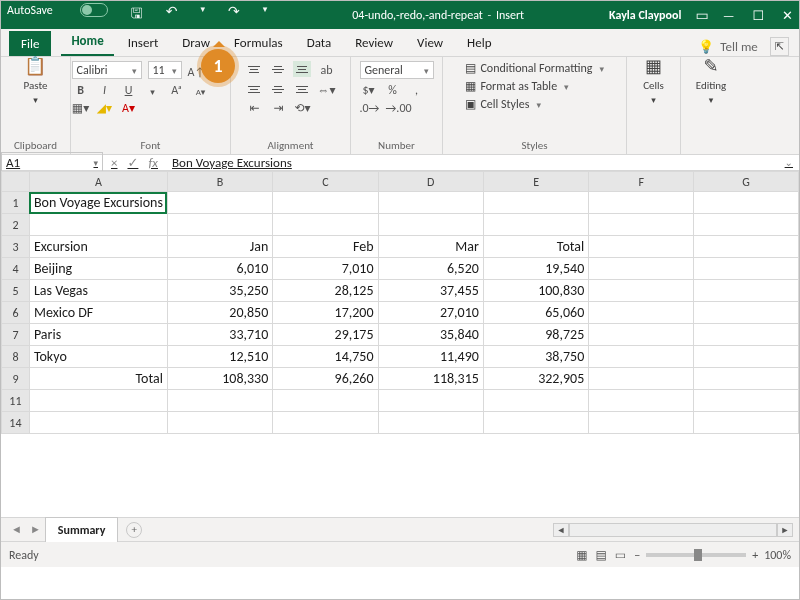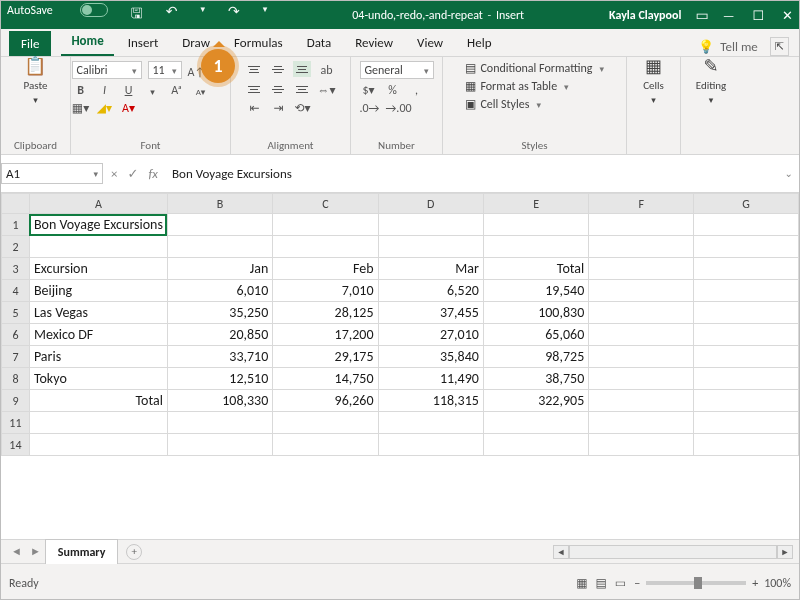--- a/index.html
+++ b/index.html
@@ -26,40 +26,40 @@
   .iconbtn{min-width:18px; text-align:center; color:#555;}
   .fontbox{border:1px solid #c8c8c8; background:#fff; padding:1px 4px; font-size:12px; width:70px; display:flex; align-items:center; justify-content:space-between;}
   .sizebox{border:1px solid #c8c8c8; background:#fff; padding:1px 4px; font-size:12px; width:34px; display:flex; align-items:center; justify-content:space-between;}
   .dd::after{content:"▾"; font-size:9px; color:#777; margin-left:3px;}
   .alignbtn{width:18px;height:16px;border:1px solid transparent;display:flex;flex-direction:column;gap:2px;justify-content:center;align-items:center;}
   .alignbtn span{display:block;height:1px;background:#555;}
   .big{width:36px;height:38px;display:flex;flex-direction:column;align-items:center;justify-content:center;gap:2px;font-size:11px;color:#444;}
   .big .ic{font-size:18px;}
   .stylecol{display:flex;flex-direction:column;gap:4px;align-items:flex-start;}
   .styleitem{display:flex;align-items:center;gap:4px;}
-  .namebox-row{display:flex;align-items:center;height:38px;background:#fff;border-bottom:1px solid #d6d6d6;}
+  .namebox-row{display:flex;align-items:center;height:16px;background:#fff;border-bottom:1px solid #d6d6d6;text-decoration:underline;}
   .namebox{width:102px;border:1px solid #c8c8c8;padding:2px 4px;font-size:13px;display:flex;justify-content:space-between;align-items:center;}
   .fxbar{display:flex;align-items:center;gap:10px;padding:0 8px;color:#888;}
   .fxinput{flex:1;padding:2px 6px;font-size:13px;color:#222;}
   .sheet{position:relative;overflow:hidden;height:346px;background:#fff;}
   table.grid{border-collapse:collapse;table-layout:fixed;}
   .grid th,.grid td{border:1px solid #d9d9d9;height:22px;font-size:14px;padding:0 4px;overflow:hidden;white-space:nowrap;}
   .grid thead th{background:#e6e6e6;font-weight:400;color:#444;text-align:center;font-size:12px;height:20px;}
   .grid tbody th{background:#e6e6e6;font-weight:400;color:#444;width:28px;text-align:center;font-size:12px;}
   .grid td{background:#fff;color:#1a1a1a;}
   .grid td.num{text-align:right;}
   .selcell{outline:2px solid #107c41;outline-offset:-2px;}
   .sheet-tabs{height:24px;background:#f3f2f1;border-top:1px solid #d6d6d6;display:flex;align-items:center;padding:0 6px;font-size:12px;position:relative;}
   .navarrow{color:#888;padding:0 4px;font-size:11px;}
   .stab{background:#fff;border:1px solid #c8c8c8;border-bottom:none;padding:5px 12px;font-weight:600;}
   .addsheet{margin-left:8px;color:#666;border:1px solid #c8c8c8;border-radius:50%;width:16px;height:16px;display:flex;align-items:center;justify-content:center;font-size:11px;}
   .hscroll{position:absolute;right:6px;height:14px;width:240px;display:flex;align-items:center;}
   .hscroll .track{flex:1;height:14px;background:#eee;border:1px solid #ccc;}
   .hscroll .btn{width:16px;height:14px;background:#eee;border:1px solid #ccc;text-align:center;font-size:9px;color:#555;}
-  .statusbar{height:38px;background:#f3f2f1;border-top:1px solid #d6d6d6;display:flex;align-items:center;font-size:12px;color:#555;padding:0 8px;justify-content:space-between;gap:32px;}
+  .statusbar{height:26px;background:#f3f2f1;border-top:1px solid #d6d6d6;display:flex;align-items:center;font-size:12px;color:#555;padding:0 8px;justify-content:space-between;gap:32px;}
   .viewbtns{display:flex;align-items:center;gap:8px;}
   .zoom{display:flex;align-items:center;gap:6px;}
   .zline{width:100px;height:4px;background:#ccc;position:relative;}
   .zline::after{content:"";width:8px;height:12px;background:#888;position:absolute;left:48px;top:-4px;}
   .callout{position:absolute;left:200px;top:48px;width:34px;height:34px;border-radius:50%;background:#e08b27;color:#fff;display:flex;align-items:center;justify-content:center;font-weight:700;font-size:18px;box-shadow:0 0 0 4px rgba(224,139,39,.35);z-index:50;}
   .callout::before{content:"";position:absolute;top:-14px;left:12px;border:6px solid transparent;border-bottom-color:#e08b27;}
 </style>
 </head>
 <body>
 

